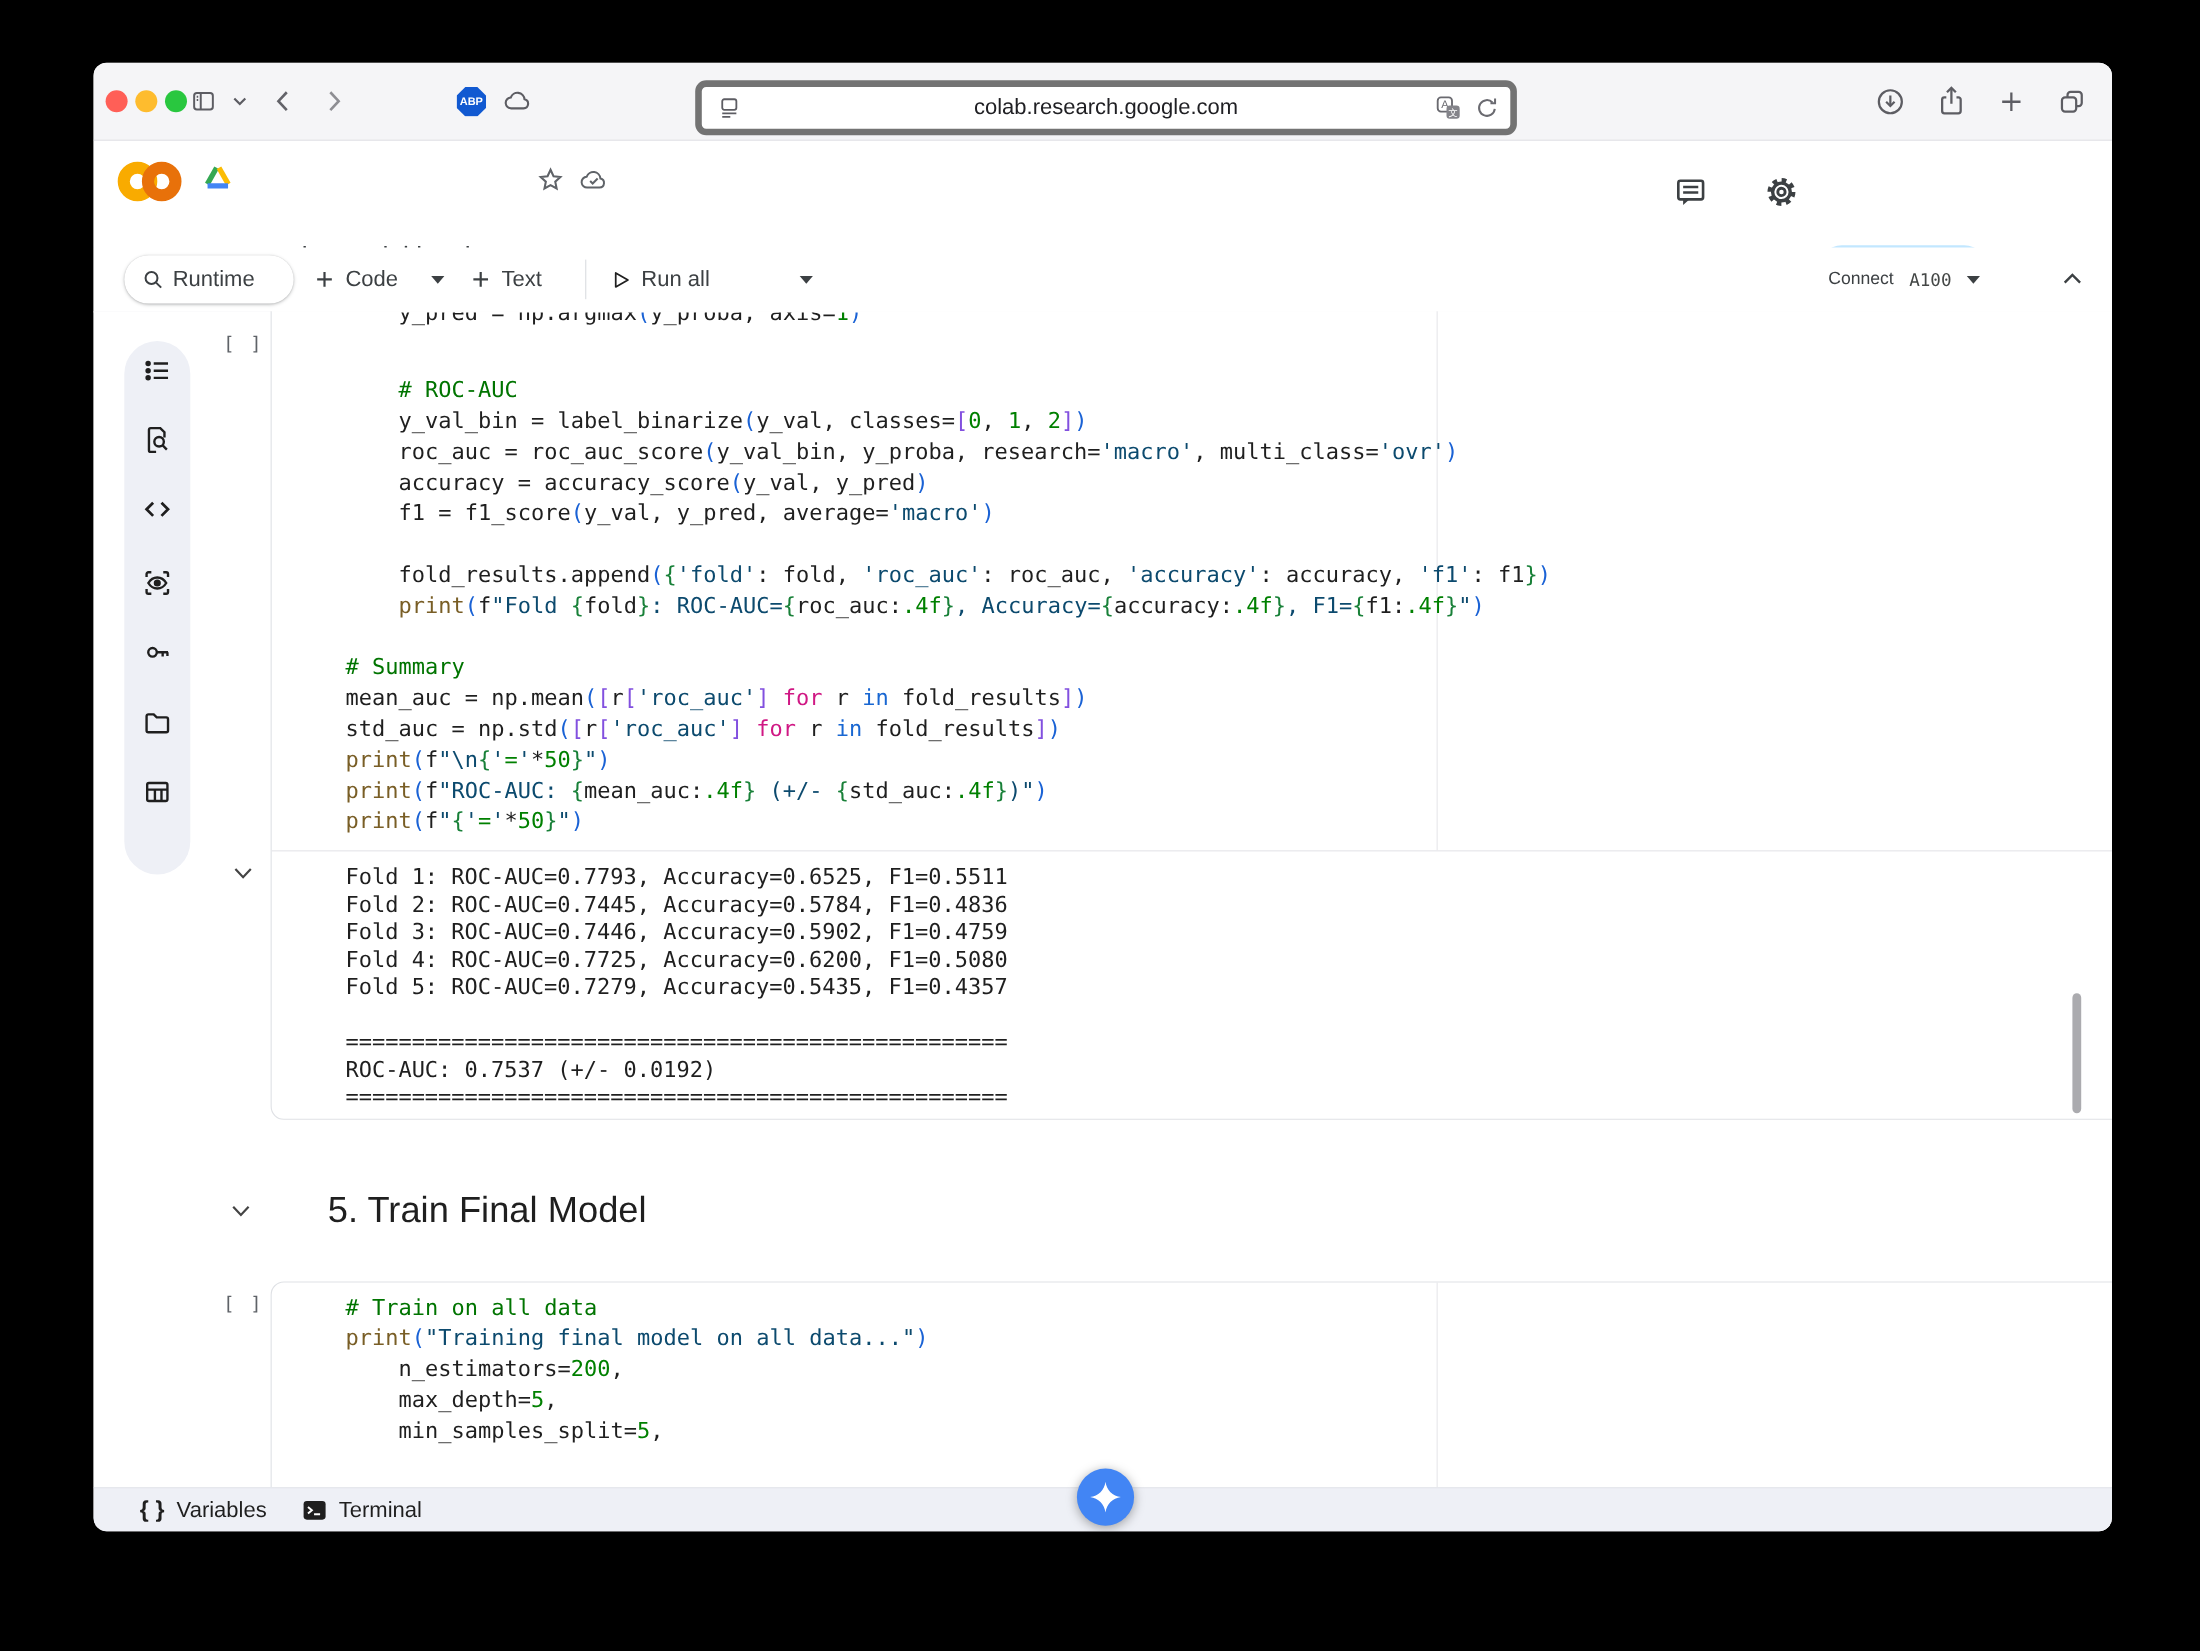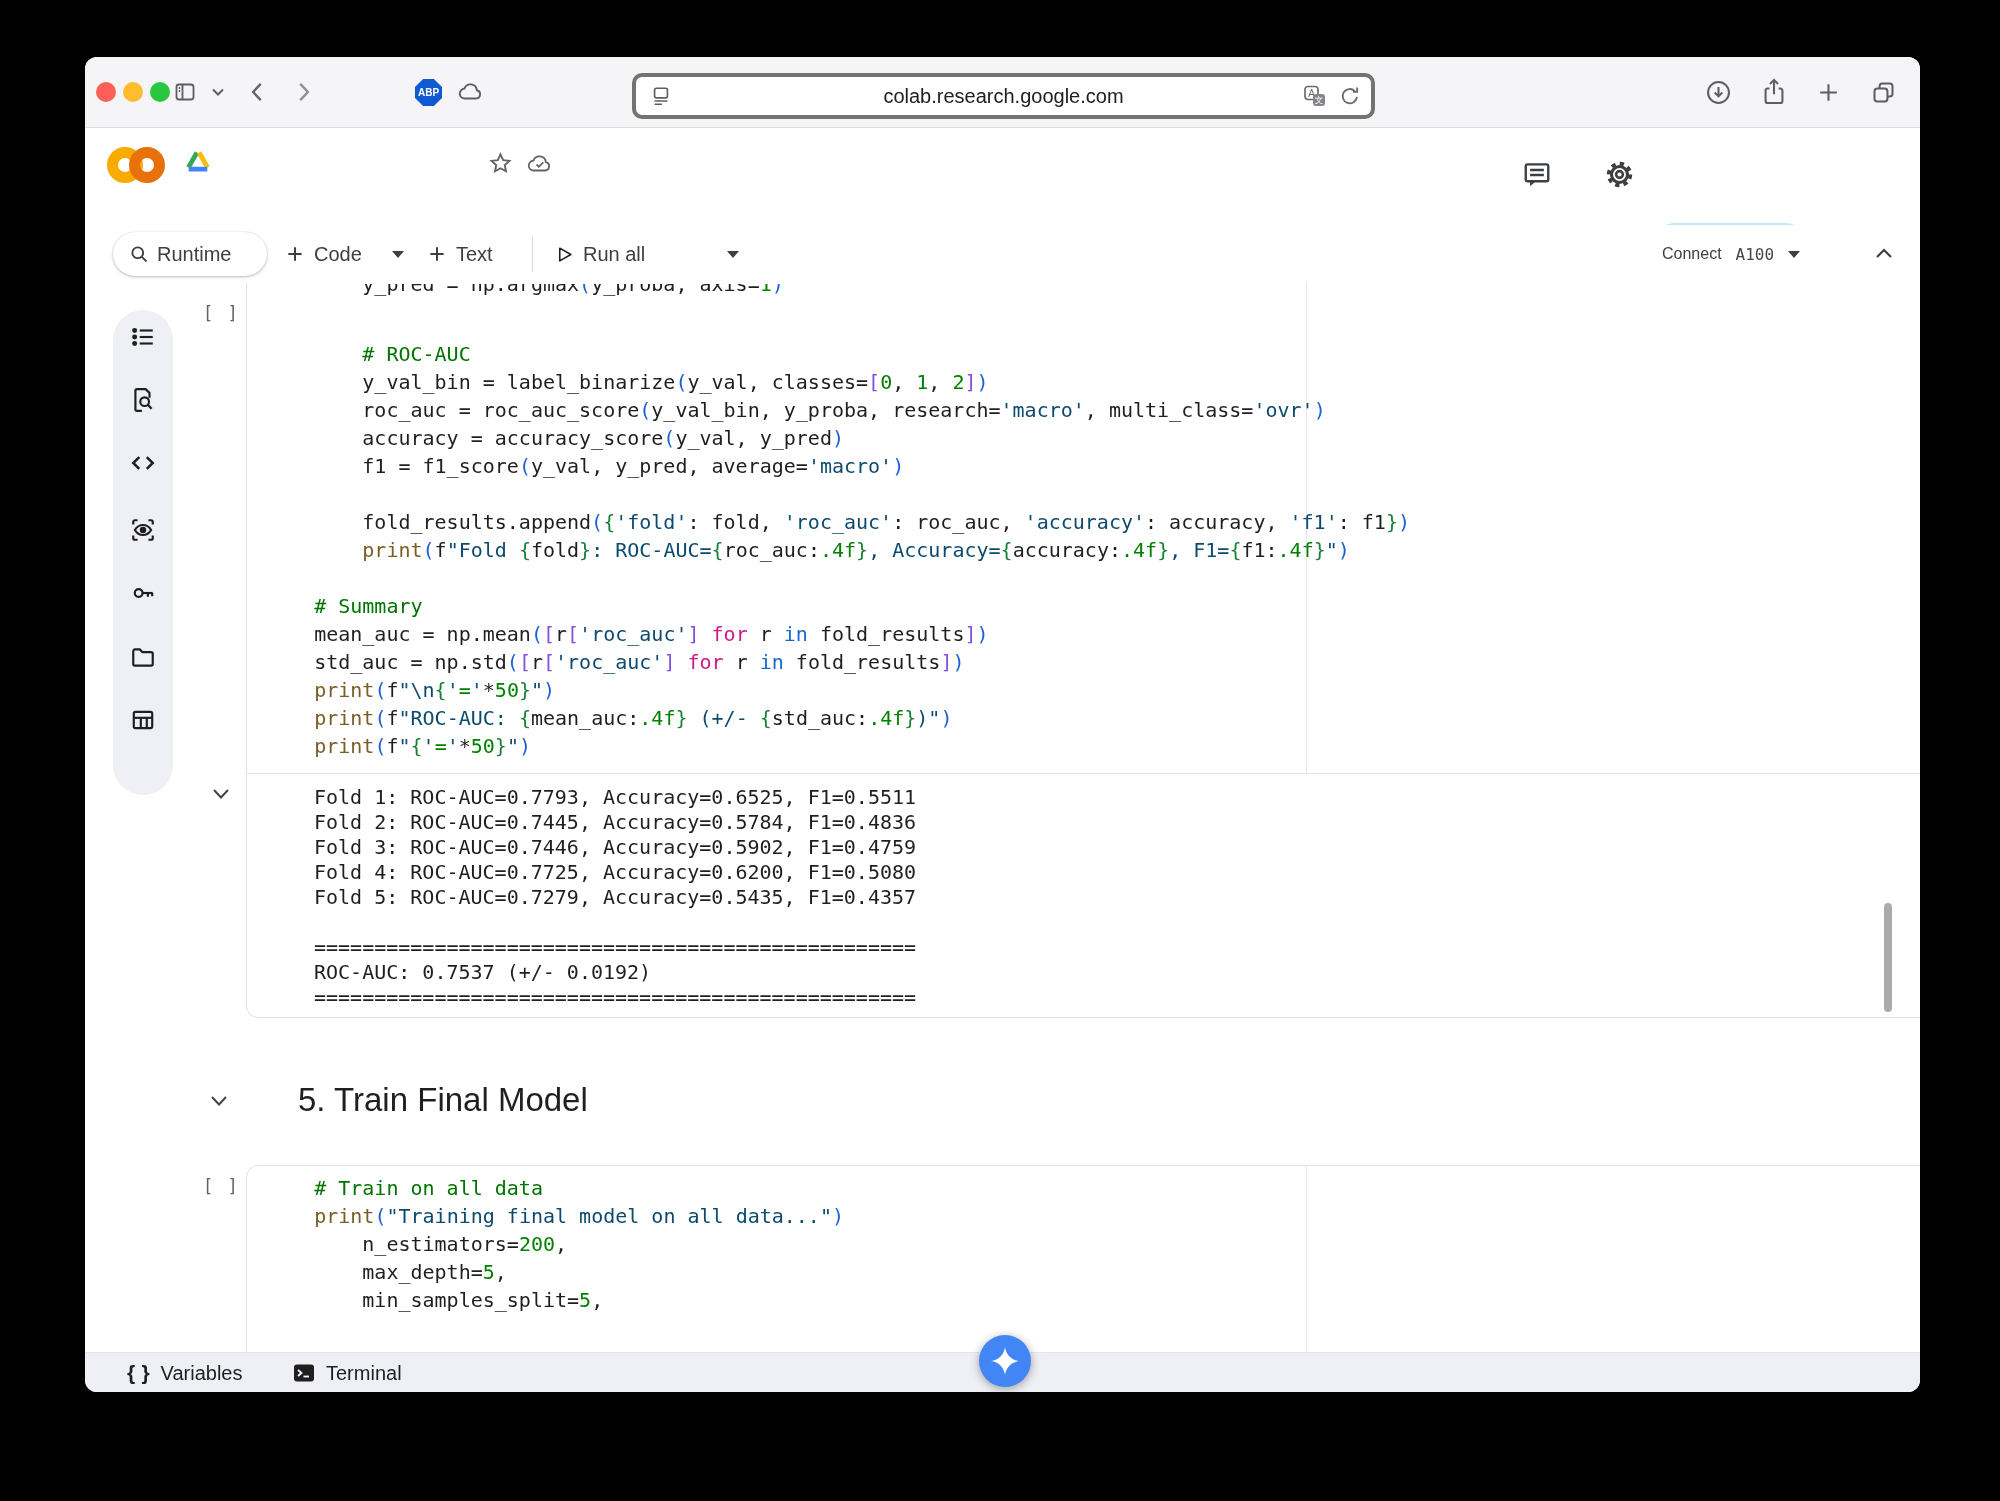--- a/index.html
+++ b/index.html
@@ -5,21 +5,21 @@
   html,body{margin:0;padding:0;width:2000px;height:1501px;background:#000;overflow:hidden;
     font-family:"Liberation Sans",sans-serif;-webkit-font-smoothing:antialiased;}
   .abs{position:absolute;}
   .window{position:absolute;left:85px;top:57px;width:1835px;height:1335px;background:#fff;
     border-radius:12px;box-shadow:0 30px 80px rgba(0,0,0,.65);overflow:hidden;}
   
   .chrome{position:absolute;left:0;top:0;width:100%;height:70px;background:#f5f5f7;border-bottom:1px solid #dcdce1;}
   .light{position:absolute;top:25px;width:20px;height:20px;border-radius:50%;}
   .cicon{position:absolute;color:#5d5d63;}
   .addressbar{position:absolute;left:547px;top:16px;width:735px;height:38px;background:#fff;
-    border:4px solid #737373;border-radius:10px;}
+    border:6px solid #737373;border-radius:10px;}
   .url{position:absolute;left:0;right:0;top:0;height:38px;line-height:38px;text-align:center;
     font-size:20px;color:#202024;}
   .abp{position:absolute;left:330px;top:22px;width:27px;height:27px;background:#1159d1;color:#fff;
     font-size:10px;font-weight:bold;text-align:center;line-height:27px;
     clip-path:polygon(30% 0,70% 0,100% 30%,100% 70%,70% 100%,30% 100%,0 70%,0 30%);}
   
   .cheader{position:absolute;left:0;top:71px;width:100%;height:97px;background:#fff;}
   .ring{position:absolute;width:36px;height:36px;border-radius:50%;box-sizing:border-box;}
   .title{position:absolute;left:140px;top:92px;font-size:24px;color:#3c4043;}
   .menubar{position:absolute;left:107px;top:135px;display:flex;gap:26px;font-size:20px;color:#3c4043;}
@@ -385,21 +385,21 @@
           <div class="cl"><span class="tk-t">        min_samples_split=</span><span class="tk-n">5</span><span class="tk-t">,</span></div>
         </div>
     </div>
   </div>
 
   <div class="statusbar">
     <div class="sbitem" style="left:42px">
       <span class="braces">{ }</span>
       <span>Variables</span>
     </div>
-    <div class="sbitem" style="left:207px">
+    <div class="sbitem" style="left:189px">
       <span>
         <svg width="24" height="24" viewBox="0 0 24 24">
           <rect x="2" y="3.5" width="20" height="17" rx="3" fill="#1f1f1f"></rect>
           <polyline points="6,9 9.5,12 6,15" fill="none" stroke="#fff" stroke-width="1.8"></polyline>
           <line x1="11.5" y1="15.5" x2="17" y2="15.5" stroke="#fff" stroke-width="1.8"></line>
         </svg>
       </span>
       <span>Terminal</span>
     </div>
   </div>

